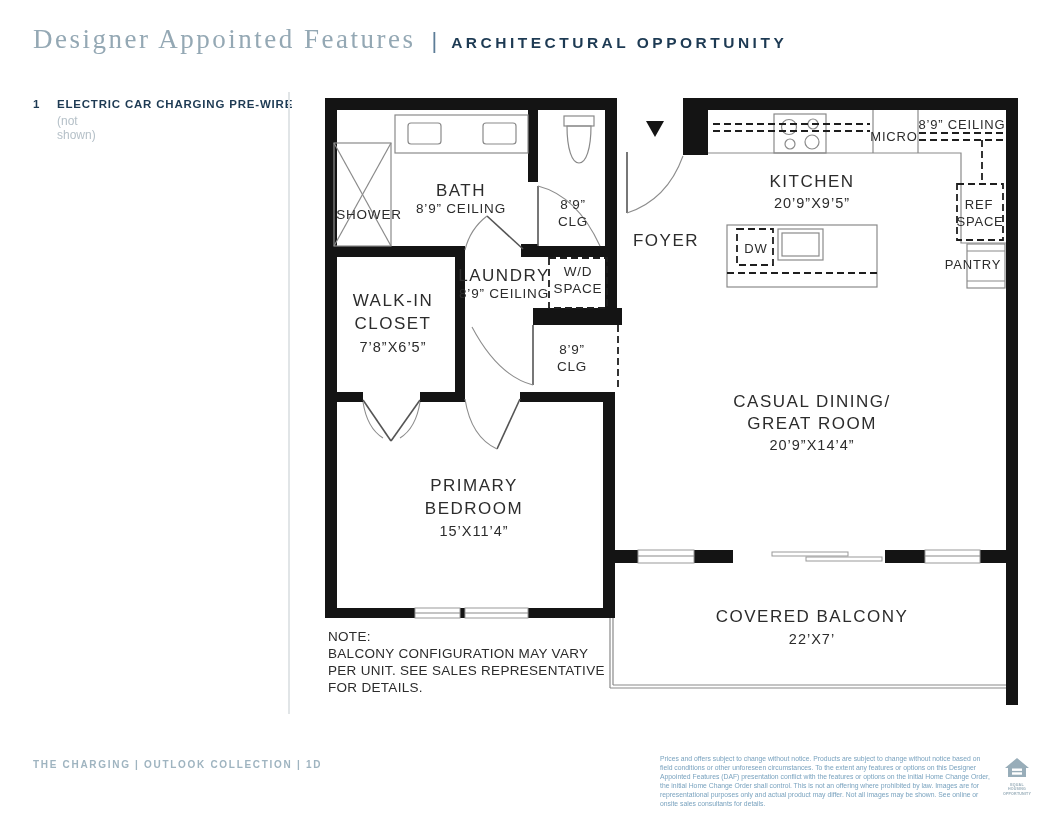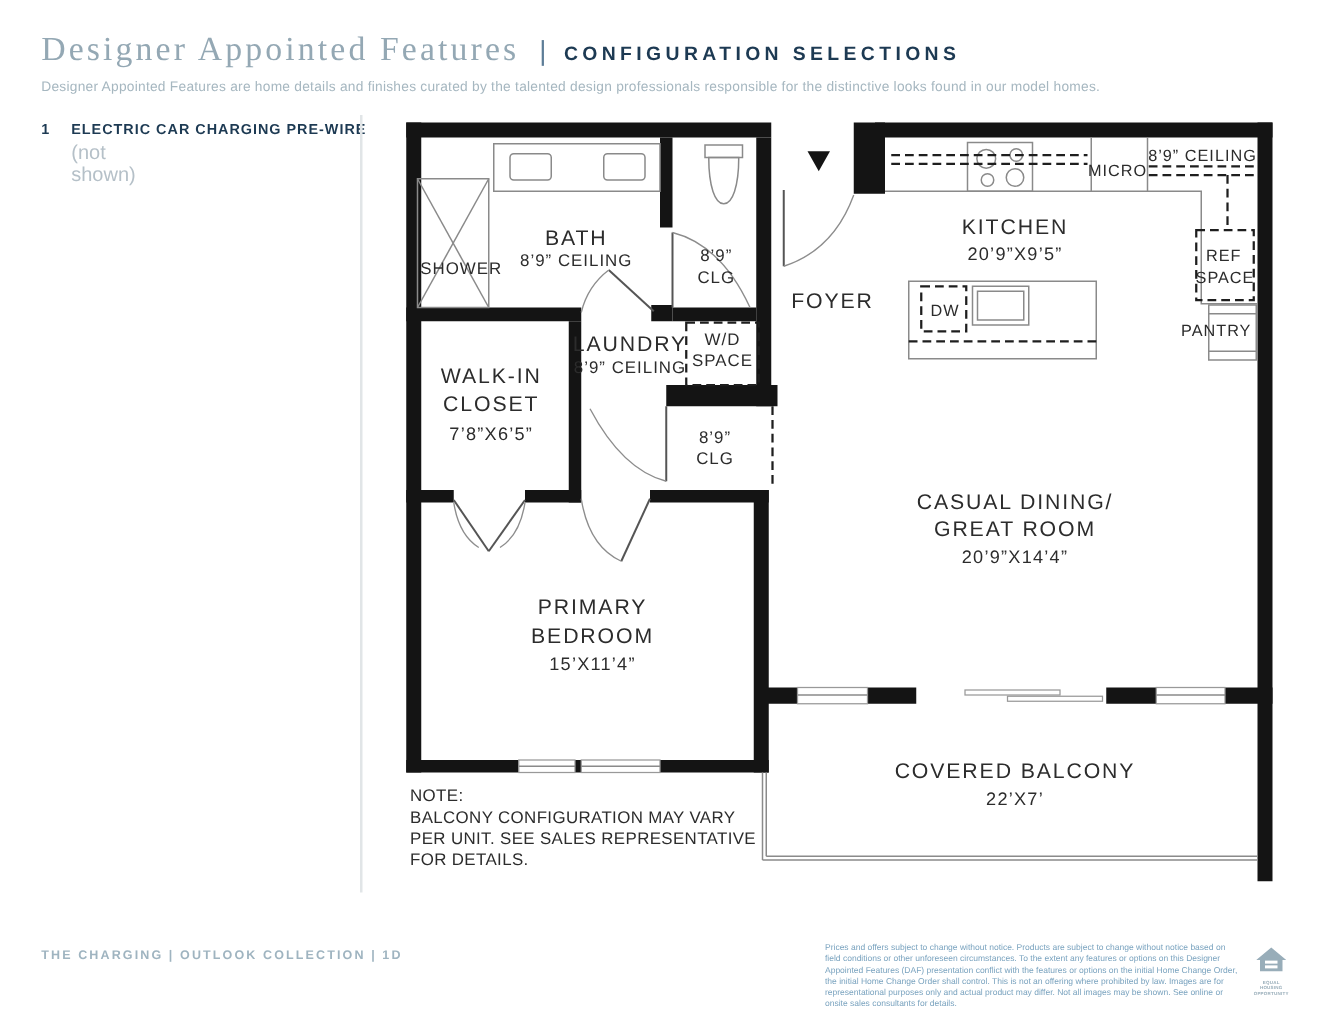--- a/index.html
+++ b/index.html
@@ -10,21 +10,21 @@
   .hdr-title{font-family:"Liberation Serif",serif;font-size:27px;font-weight:400;
              color:#94a8b4;letter-spacing:2.5px;}
   .hdr-pipe{font-size:22px;color:#5d7d97;margin:0 14px 0 16px;font-weight:300;}
   .hdr-tag{font-size:15.5px;font-weight:700;color:#1d3a53;letter-spacing:3.5px;}
   .hdr-desc{position:absolute;left:33px;top:64px;font-size:11px;color:#a6b7c0;letter-spacing:.2px;}
   
   .feat{position:absolute;left:33px;top:98px;}
   .feat-num{position:absolute;left:0;top:0;font-size:11.5px;font-weight:700;color:#1d3a53;}
   .feat-label{position:absolute;left:24px;top:0;width:260px;font-size:11.5px;font-weight:700;
               color:#1d3a53;letter-spacing:.8px;}
-  .feat-note{position:absolute;left:24px;top:16px;font-size:16px;color:#b5c0c8;}
+  .feat-note{position:absolute;left:24px;top:16px;font-size:12px;color:#b5c0c8;}
   .vdiv{position:absolute;left:288px;top:92px;width:2px;height:622px;background:#e1e5e7;}
   
   svg text{font-family:"Liberation Sans",sans-serif;fill:#2c2c2c;}
   .t-room{font-size:17px;letter-spacing:1.5px;}
   .t-dim{font-size:14.5px;letter-spacing:1px;}
   .t-sub{font-size:13.5px;letter-spacing:.8px;}
   .t-s13{font-size:13px;letter-spacing:.8px;}
   .t-note{font-size:13.5px;letter-spacing:.3px;}
   .wall{fill:#141414;stroke:none;}
   .thin{fill:none;stroke:#8a8a8a;stroke-width:1.2;}
@@ -41,23 +41,22 @@
   .eho-txt{font-size:3.6px;color:#98adb9;letter-spacing:.2px;line-height:4.4px;font-weight:700;}
 </style>
 </head>
 <body>
 
 <div class="page">
 
   <div class="hdr">
     <span class="hdr-title">Designer Appointed Features</span>
     <span class="hdr-pipe">|</span>
-    <span class="hdr-tag">CONFIGURATION SELECTIONS</span>
-  </div>
-  <div class="hdr-desc">Designer Appointed Features are home details and finishes curated by the talented design professionals responsible for the distinctive looks found in our model homes.</div>
+    <span class="hdr-tag">ARCHITECTURAL OPPORTUNITY</span>
+  </div>
 
   <div class="feat">
     <span class="feat-num">1</span>
     <span class="feat-label">ELECTRIC CAR CHARGING PRE-WIRE</span>
     <span class="feat-note">(not shown)</span>
   </div>
   <div class="vdiv"></div>
 
   <svg style="position:absolute;left:300px;top:88px;" width="740" height="635" viewBox="300 88 740 635" xmlns="http://www.w3.org/2000/svg">
 

